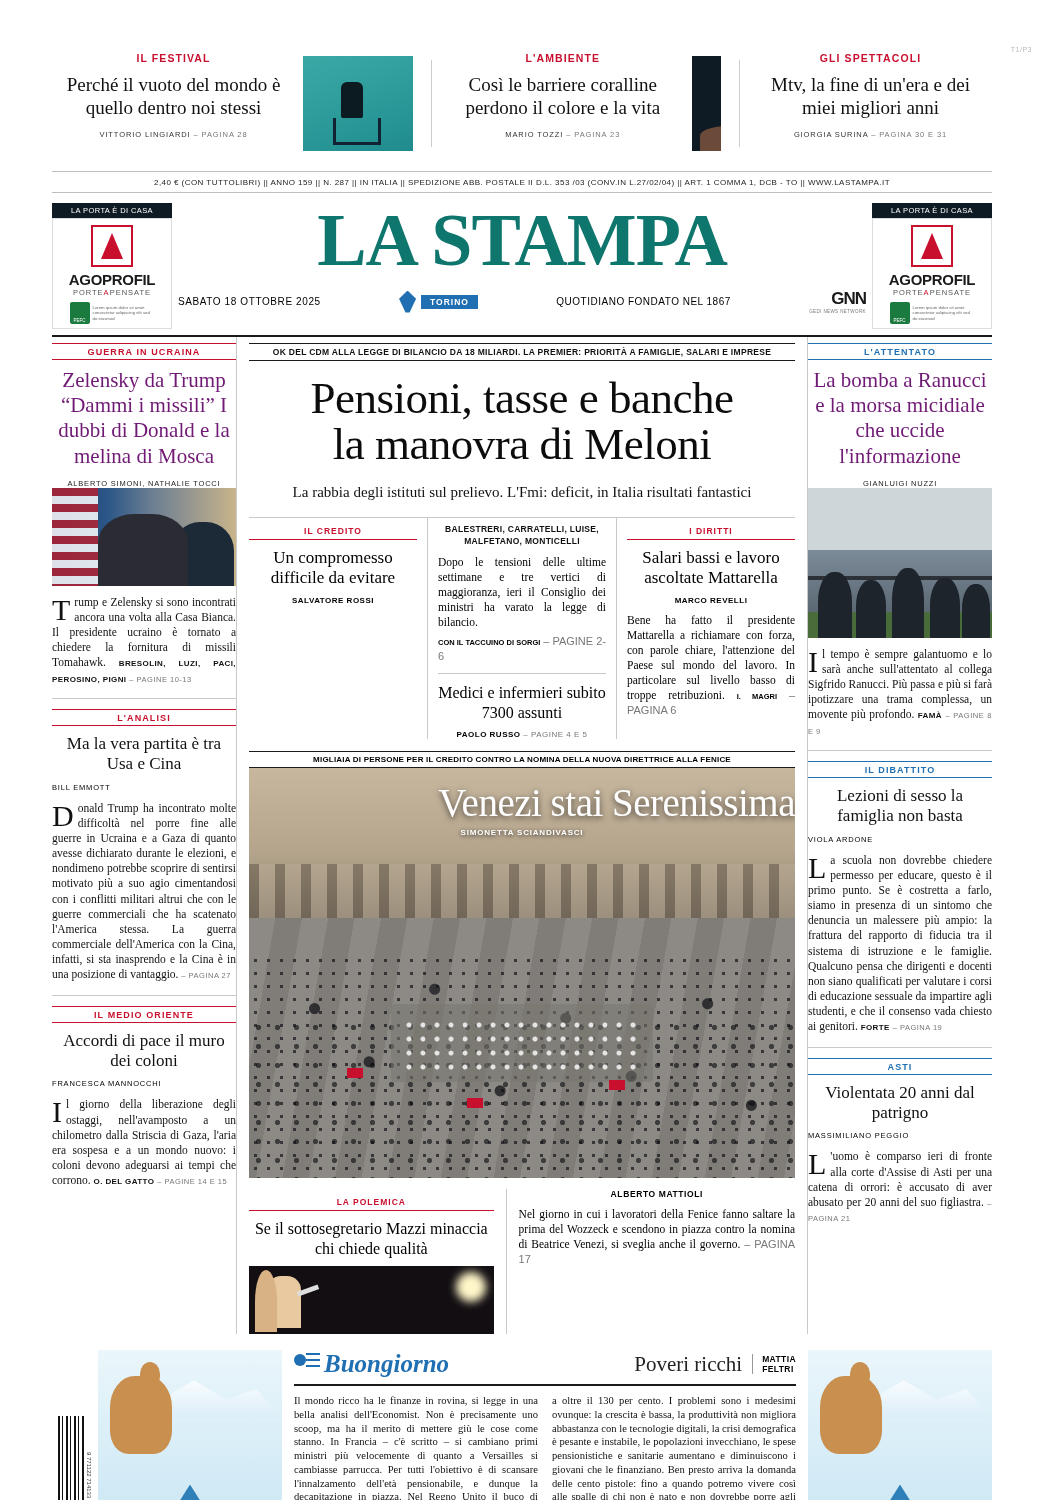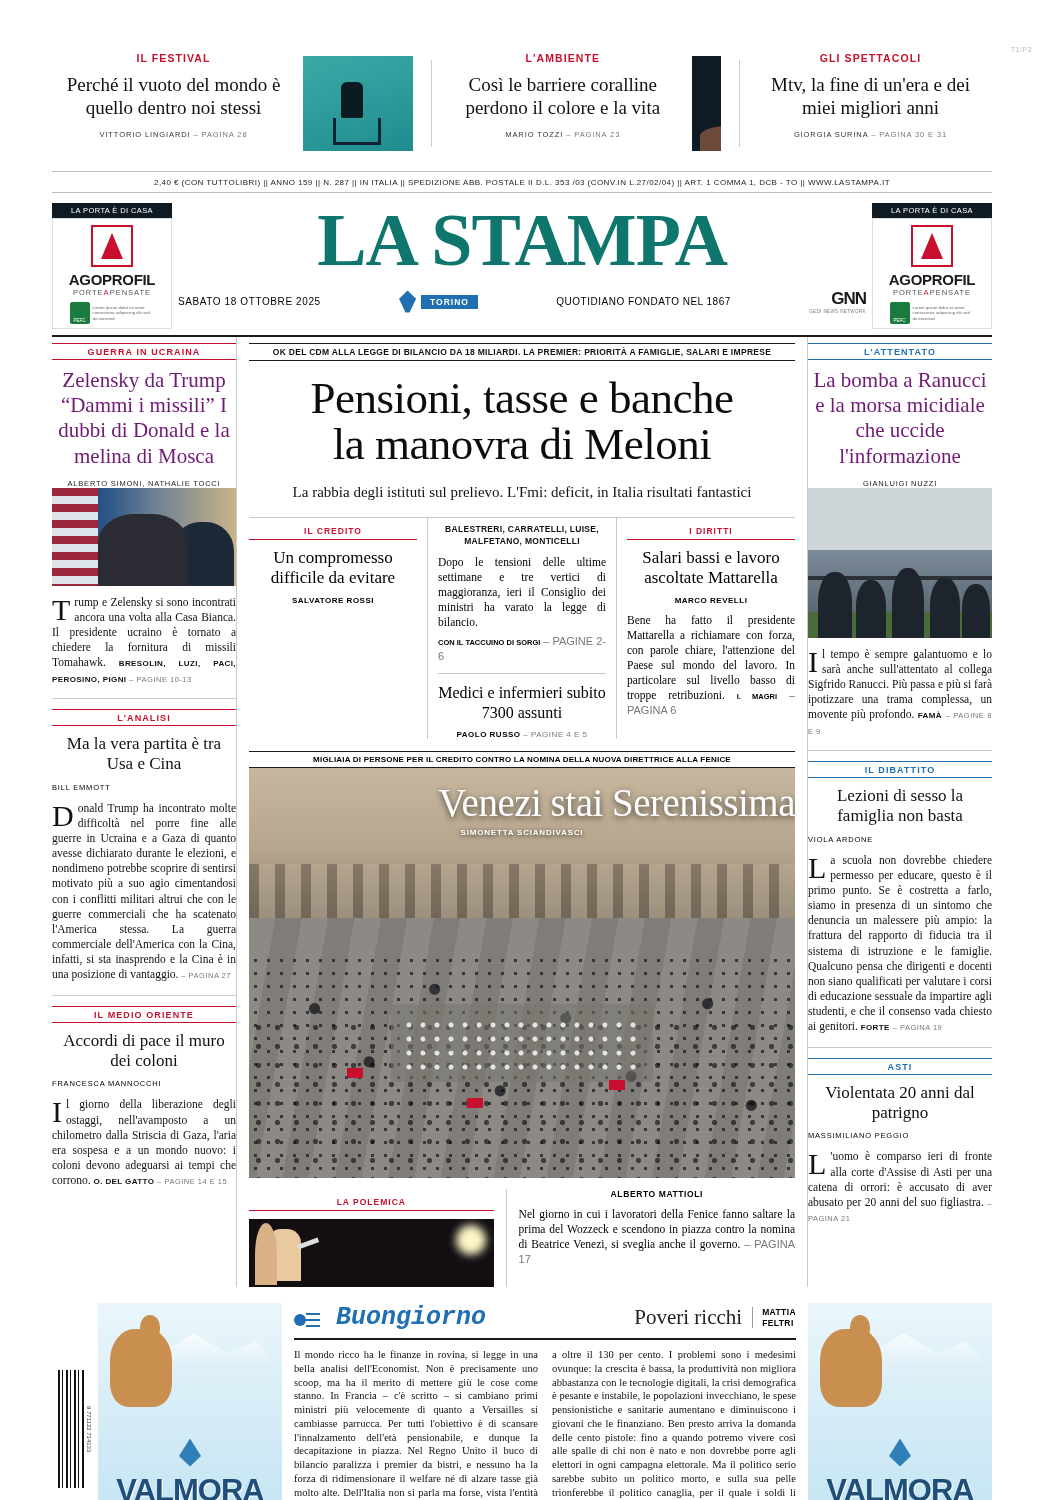--- a/index.html
+++ b/index.html
@@ -165,21 +165,21 @@
   .valmora .deer:after{content:""; position:absolute; left:30px; top:-14px; width:20px; height:24px; background:#c98f4e; border-radius:50% 50% 40% 40%;}
   .valmora .brand { position:absolute; left:0; right:0; bottom:46px; text-align:center; font-family:"Liberation Sans", sans-serif;
     font-weight:bold; font-size:31px; letter-spacing:-1px; color:#1f4e79; text-shadow:1px 1px 0 #fff;}
   .valmora .drop { position:absolute; left:50%; transform:translateX(-50%); bottom:88px; width:22px; height:28px; background:#2f7fb8;
     clip-path:polygon(50% 0,100% 62%,50% 100%,0 62%);}
   .barcodebox { width:46px; display:flex; align-items:center; justify-content:center; }
   .barcode { width:26px; height:118px; background:repeating-linear-gradient(90deg,#111 0 2px,#fff 2px 4px, #111 4px 5px, #fff 5px 8px);}
   .bc-num { writing-mode:vertical-rl; font-family:"Liberation Sans", sans-serif; font-size:6px; color:#333; margin-left:2px;}
   .buongiorno { flex:1; padding:0 12px; }
   .bg-top { display:flex; align-items:center; justify-content:space-between; border-bottom:2px solid #1a1a1a; padding-bottom:6px;}
-  .bg-left { display:flex; align-items:flex-end; gap:16px;font-family:Liberation Mono, monospace; }
+  .bg-left { display:flex; align-items:flex-start; gap:4px; }
   .bg-icon { width:26px; height:22px; position:relative; }
   .bg-icon .sun { position:absolute; left:0; top:4px; width:12px; height:12px; border-radius:50%; background:#1f6fb2;}
   .bg-icon .ln { position:absolute; right:0; top:3px; width:14px; height:2px; background:#1f6fb2; }
   .bg-icon .ln2 { position:absolute; right:0; top:9px; width:14px; height:2px; background:#1f6fb2; }
   .bg-icon .ln3 { position:absolute; right:0; top:15px; width:14px; height:2px; background:#1f6fb2; }
   .bg-title { font-size:25px; font-weight:bold; color:#1f6fb2; font-style:italic; }
   .bg-right { display:flex; align-items:center; gap:10px; }
   .bg-kicker { font-size:21px; color:#222; }
   .bg-auth { font-family:"Liberation Sans", sans-serif; font-size:8.5px; font-weight:bold; line-height:1.2; text-align:left;
     border-left:1px solid #999; padding-left:9px; letter-spacing:.4px;}
@@ -386,20 +386,21 @@
           <div class="bp-flag" style="left:40%;top:330px"></div>
           <div class="bp-flag" style="left:66%;top:312px"></div>
           <div class="bp-title">Venezi stai Serenissima</div>
           <div class="bp-title-by">SIMONETTA SCIANDIVASCI</div>
         </div>
       </div>
 
       <div class="bottom2">
         <div class="b2l">
           <div class="cat2">LA POLEMICA</div>
+          <div class="polemica-head">Se il sottosegretario Mazzi minaccia chi chiede qualità</div>
           <div class="singer">
             <div class="mic"></div>
             <div class="glow"></div>
           </div>
         </div>
         <div class="b2r">
           <div class="auth-top">ALBERTO MATTIOLI</div>
           <div class="midtext">
             <span>N</span><span>el giorno in cui i lavoratori della Fenice fanno saltare la prima del Wozzeck e scendono in piazza contro la nomina di Beatrice Venezi, si sveglia anche il governo.</span>
             <span class="pg">– PAGINA 17</span>

